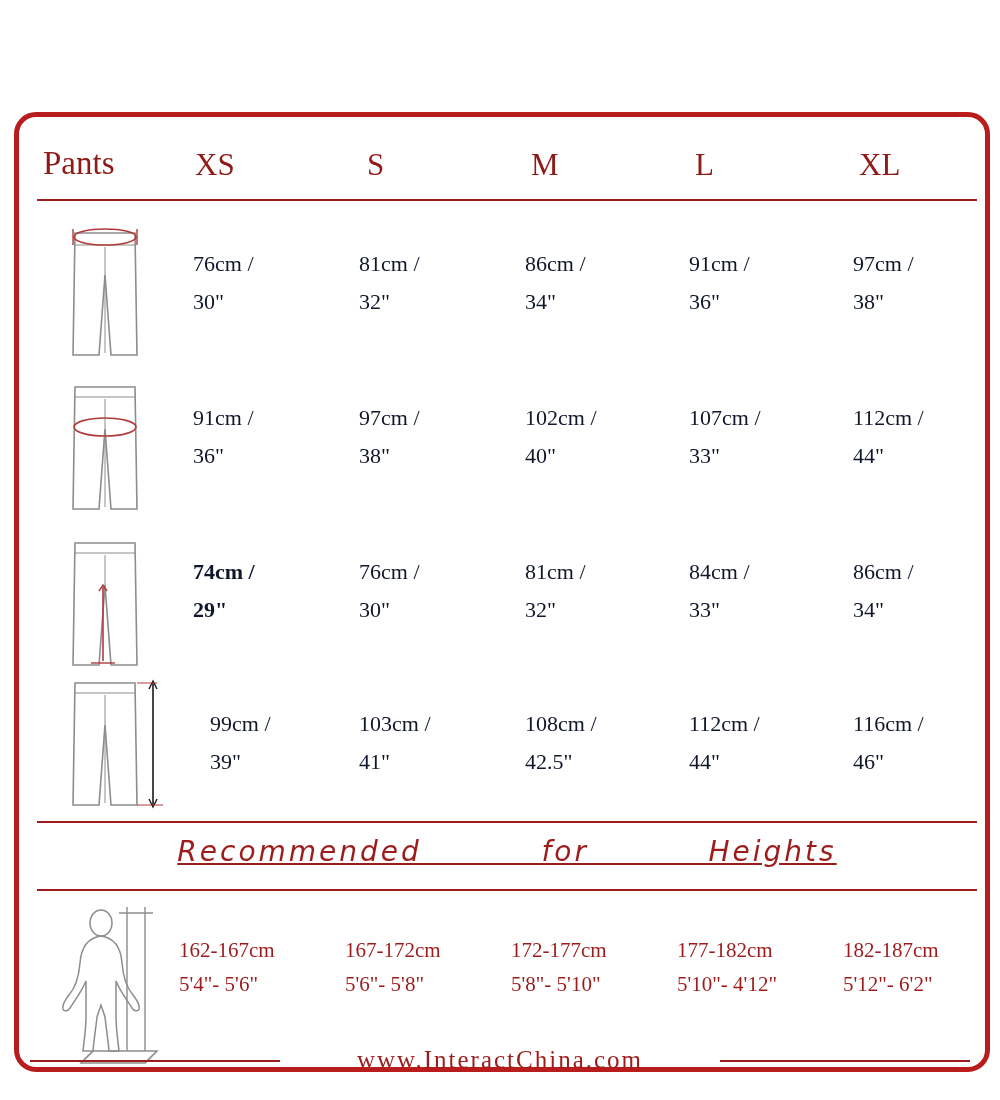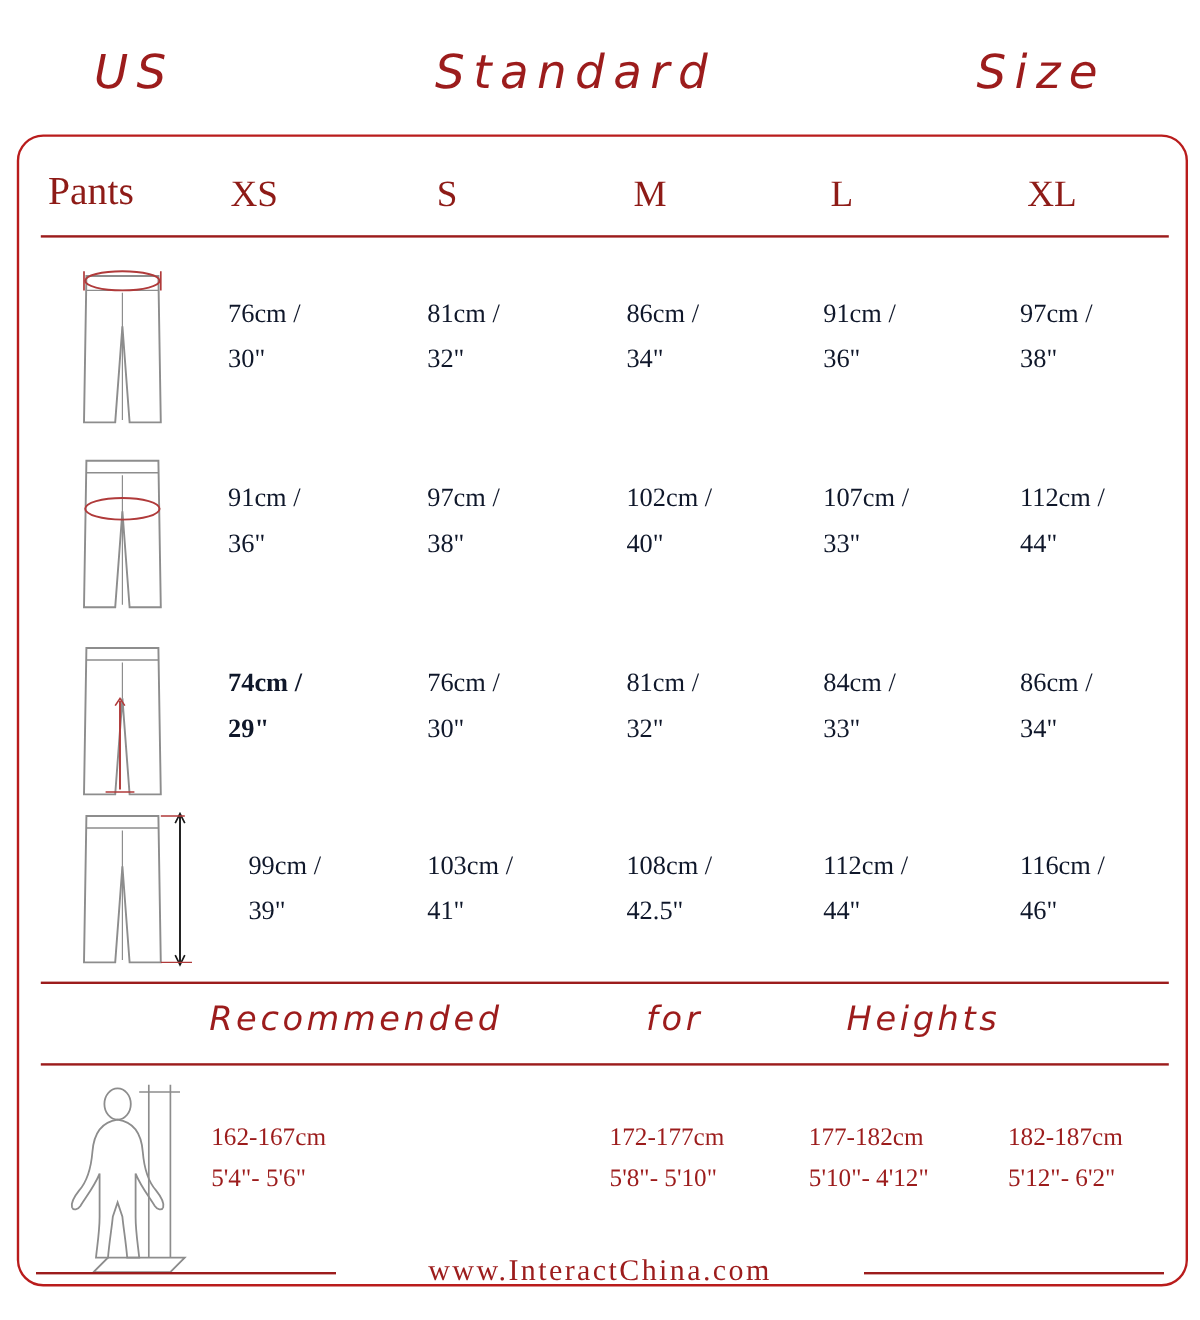--- a/index.html
+++ b/index.html
@@ -35,21 +35,21 @@
     white-space: pre;
   }
 
   
   .card {
     position: absolute;
     left: 14px;
     top: 112px;
     width: 976px;
     height: 960px;
-    border: 2px solid #b91c1c;
+    border: 5px solid #b91c1c;
     border-radius: 22px;
     background: #ffffff;
   }
 
   
   .col-head {
     position: absolute;
     color: #8e1b17;
     font-size: 31px;
     font-family: "Liberation Serif", serif;
@@ -85,20 +85,21 @@
     left: 0;
     width: 976px;
     text-align: center;
     color: #9c1c1c;
     font-family: "DejaVu Sans", sans-serif;
     font-size: 28px;
     font-style: italic;
     letter-spacing: 3px;
     word-spacing: 18px;
     white-space: pre;
+    text-decoration: underline;
   }
   .rec-cell {
     position: absolute;
     color: #9c1c1c;
     font-size: 21px;
     line-height: 34px;
     font-family: "Liberation Serif", serif;
     white-space: pre-line;
   }
 
@@ -121,21 +122,20 @@
     background: #9c1c1c;
   }
   .footer-rule-l { left: 30px; width: 250px; }
   .footer-rule-r { right: 30px; width: 250px; }
 </style>
 </head>
 <body>
 
 <div id="page">
 
-  <div class="title">US     Standard     Size</div>
 
   <div class="card">
 
     <div class="col-head" style="left:24px; top:28px; font-size:33px;">Pants</div>
     <div class="col-head" style="left:176px; top:30px;">XS</div>
     <div class="col-head" style="left:348px; top:30px;">S</div>
     <div class="col-head" style="left:512px; top:30px;">M</div>
     <div class="col-head" style="left:676px; top:30px;">L</div>
     <div class="col-head" style="left:840px; top:30px;">XL</div>
 
@@ -245,20 +245,22 @@
                  C57 126 59 138 60 150 L70 150
                  C69 140 67 128 67 116 L67 80
                  C71 90 78 99 83 107 C85 110 89 111 90 108
                  C91 104 88 99 84 94 C77 86 74 74 73 62
                  C72 48 66 37 52 35 Z" fill="none" stroke="#8d8d8d" stroke-width="1.5"></path>
       </svg>
     </div>
 
     <div class="rec-cell" style="left:160px; top:816px;">162-167cm
 5'4"- 5'6"</div>
+    <div class="rec-cell" style="left:326px; top:816px;">167-172cm
+5'6"- 5'8"</div>
     <div class="rec-cell" style="left:492px; top:816px;">172-177cm
 5'8"- 5'10"</div>
     <div class="rec-cell" style="left:658px; top:816px;">177-182cm
 5'10"- 4'12"</div>
     <div class="rec-cell" style="left:824px; top:816px;">182-187cm
 5'12"- 6'2"</div>
 
   </div>
 
   <div class="footer-rule-l"></div>

